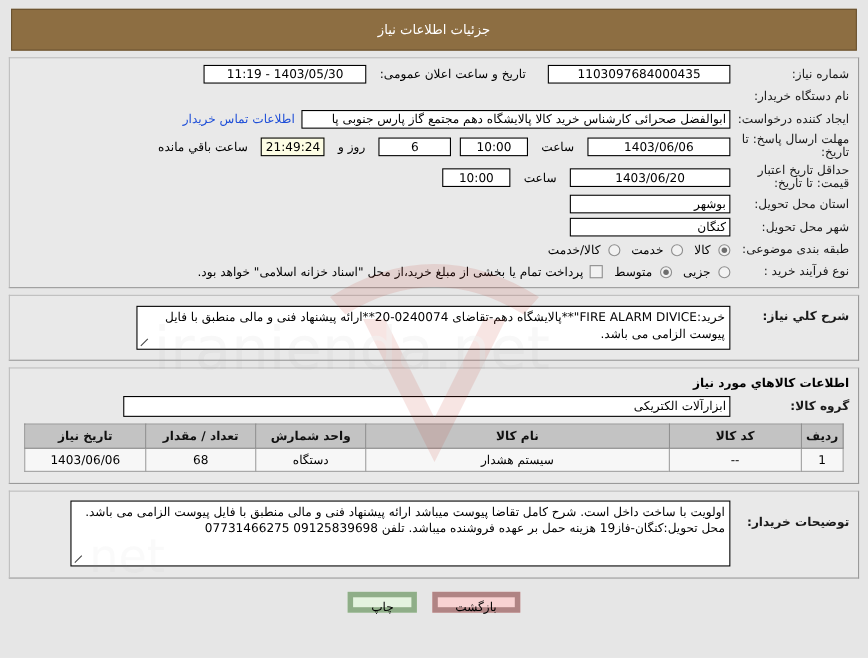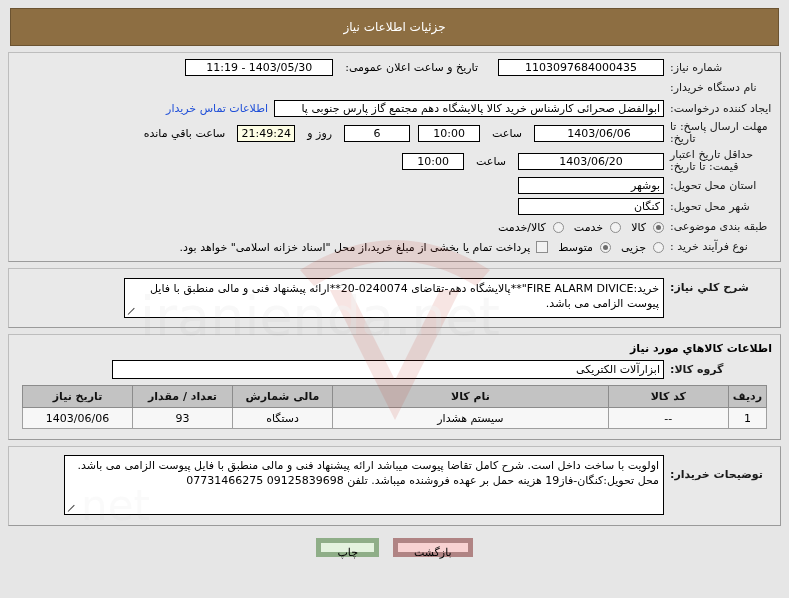--- a/index.html
+++ b/index.html
@@ -45,21 +45,21 @@
   .frow {
     display: flex;
     align-items: center;
     justify-content: flex-start;
     padding: 2px 6px;
     min-height: 20px;
   }
   .lbl {
     width: 108px;
     flex: 0 0 108px;
-    text-align: left;
+    text-align: right;
     font-size: 11px;
     padding-left: 6px;
     color: #1a1a1a;
     line-height: 12px;
   }
   .lbl.two { line-height: 12px; }
   .lbl.bold { font-weight: bold; }
   .fld {
     border: 1px solid #000;
     background: #ffffff;
@@ -307,32 +307,32 @@
       <span class="lbl bold">گروه كالا:</span>
       <span class="fld rt" style="width:552px;height:19px;line-height:17px;">ابزارآلات الکتریکی</span>
     </div>
 
     <table class="goods">
       <thead>
         <tr>
           <th style="width:36px;">ردیف</th>
           <th style="width:120px;">کد کالا</th>
           <th>نام کالا</th>
-          <th style="width:100px;">مالی شمارش</th>
+          <th style="width:100px;">واحد شمارش</th>
           <th style="width:100px;">تعداد / مقدار</th>
           <th style="width:110px;">تاریخ نیاز</th>
         </tr>
       </thead>
       <tbody>
         <tr>
           <td>1</td>
           <td>--</td>
           <td>سیستم هشدار</td>
           <td>دستگاه</td>
-          <td>93</td>
+          <td>68</td>
           <td>1403/06/06</td>
         </tr>
       </tbody>
     </table>
   </div>
 
   <div class="panel" style="padding:6px 2px 8px 2px;">
     <div class="frow" style="align-items:flex-start;">
       <span class="lbl bold" style="padding-top:14px;">توضيحات خريدار:</span>
       <span class="ta" style="width:600px;height:60px;">اولویت با ساخت داخل است. شرح کامل تقاضا پیوست میباشد ارائه پیشنهاد فنی و مالی منطبق با فایل پیوست الزامی می باشد. محل تحویل:کنگان-فاز19 هزینه حمل بر عهده فروشنده میباشد. تلفن 09125839698  07731466275<i class="grip"></i></span>

